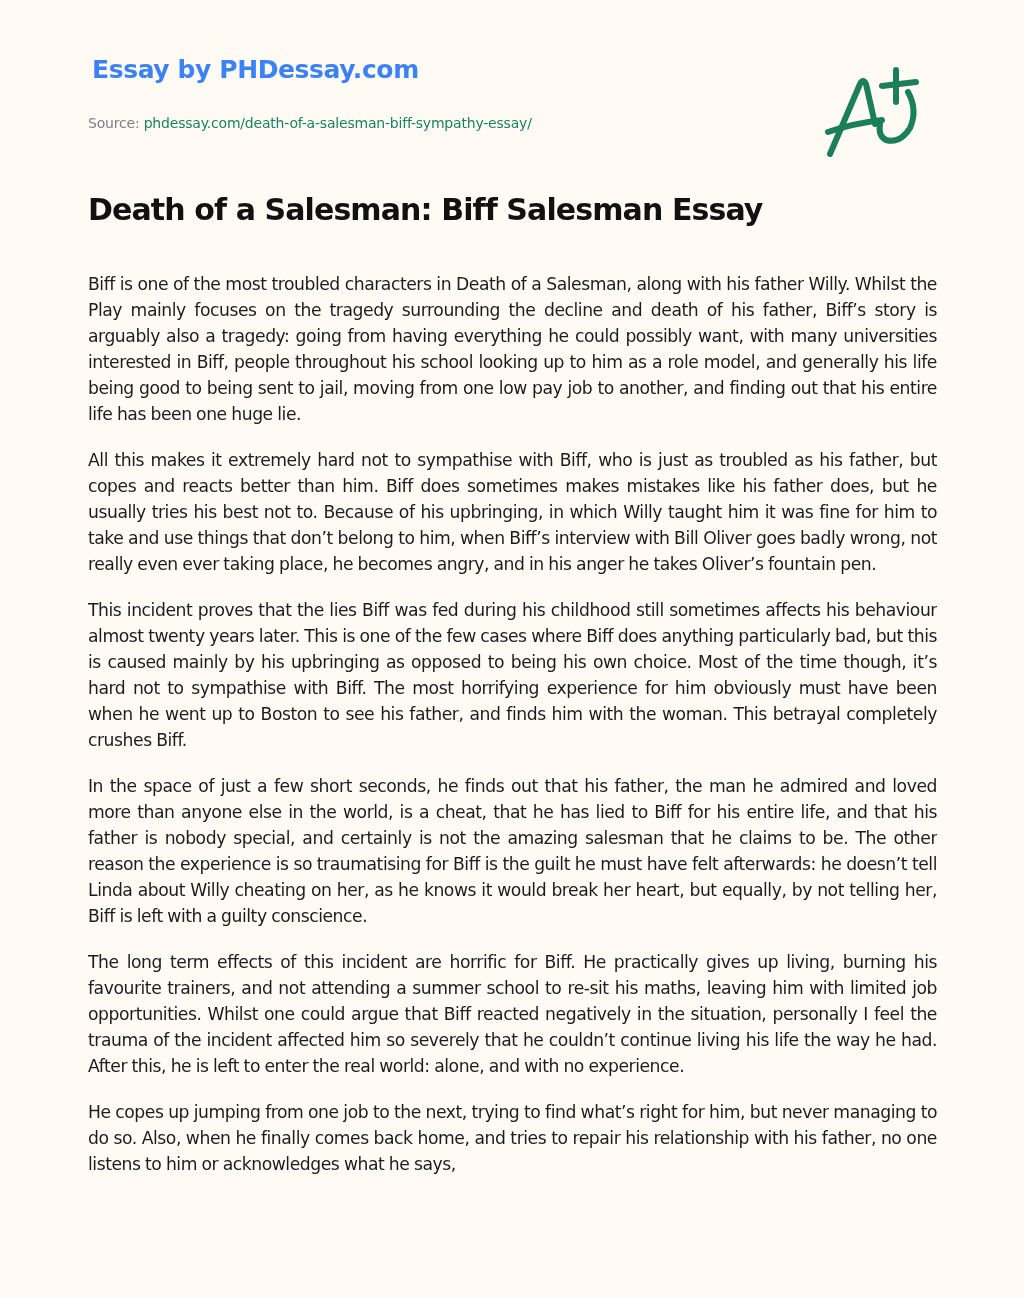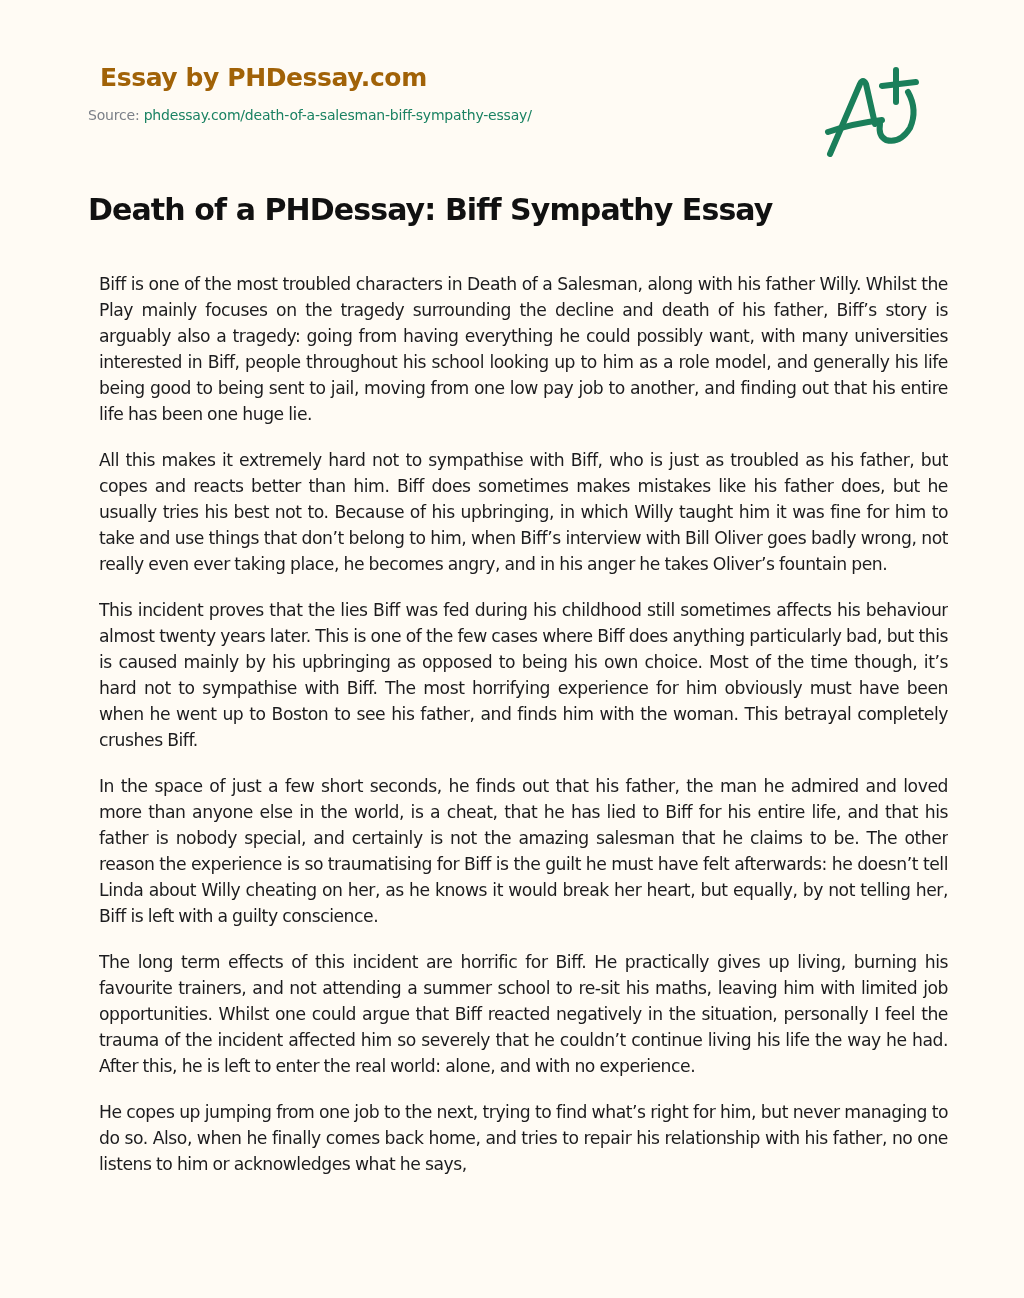--- a/index.html
+++ b/index.html
@@ -18,27 +18,27 @@
     .header {
       position: absolute;
       left: 88px;
       top: 50px;
       width: 600px;
     }
     .site-title {
       font-family: "DejaVu Sans", sans-serif;
       font-weight: bold;
       font-size: 25px;
-      color: #a16207;
+      color: #3b82f6;
       letter-spacing: -0.4px;
       line-height: 32px;
-      margin: 12px;
+      margin: 4px;
     }
     .source-line {
-      margin-top: 8px;
+      margin-top: 28px;
       font-size: 14px;
       line-height: 18px;
       letter-spacing: -0.2px;
     }
     .source-label {
       color: #7c8088;
     }
     .source-link {
       color: #1a8262;
       text-decoration: none;
@@ -58,21 +58,21 @@
       font-family: "DejaVu Sans", sans-serif;
       font-weight: bold;
       font-size: 30px;
       letter-spacing: -0.9px;
       color: #111111;
       line-height: 40px;
       white-space: nowrap;
     }
     .content {
       position: absolute;
-      left: 99px;
+      left: 88px;
       top: 271px;
       width: 849px;
       height: 981px;
       overflow: hidden;
     }
     .content p {
       margin: 0 0 20px 0;
       font-size: 17.2px;
       line-height: 26px;
       letter-spacing: -0.45px;
@@ -100,21 +100,21 @@
     <path d="M8 70 Q30 62 62 58"></path>
 
     <path d="M76 8 L76 40"></path>
 
     <path d="M62 24 L96 20"></path>
 
     <path d="M88 30 Q98 48 90 66 Q80 82 66 78 Q58 74 60 62"></path>
   </svg>
 </div>
 
-<h1 class="title">Death of a PHDessay: Biff Sympathy Essay</h1>
+<h1 class="title">Death of a Salesman: Biff Salesman Essay</h1>
 
 <div class="content">
   <p>Biff is one of the most troubled characters in Death of a Salesman, along with his father Willy. Whilst the Play mainly focuses on the tragedy surrounding the decline and death of his father, Biff’s story is arguably also a tragedy: going from having everything he could possibly want, with many universities interested in Biff, people throughout his school looking up to him as a role model, and generally his life being good to being sent to jail, moving from one low pay job to another, and finding out that his entire life has been one huge lie.</p>
   <p>All this makes it extremely hard not to sympathise with Biff, who is just as troubled as his father, but copes and reacts better than him. Biff does sometimes makes mistakes like his father does, but he usually tries his best not to. Because of his upbringing, in which Willy taught him it was fine for him to take and use things that don’t belong to him, when Biff’s interview with Bill Oliver goes badly wrong, not really even ever taking place, he becomes angry, and in his anger he takes Oliver’s fountain pen.</p>
   <p>This incident proves that the lies Biff was fed during his childhood still sometimes affects his behaviour almost twenty years later. This is one of the few cases where Biff does anything particularly bad, but this is caused mainly by his upbringing as opposed to being his own choice. Most of the time though, it’s hard not to sympathise with Biff. The most horrifying experience for him obviously must have been when he went up to Boston to see his father, and finds him with the woman. This betrayal completely crushes Biff.</p>
   <p>In the space of just a few short seconds, he finds out that his father, the man he admired and loved more than anyone else in the world, is a cheat, that he has lied to Biff for his entire life, and that his father is nobody special, and certainly is not the amazing salesman that he claims to be. The other reason the experience is so traumatising for Biff is the guilt he must have felt afterwards: he doesn’t tell Linda about Willy cheating on her, as he knows it would break her heart, but equally, by not telling her, Biff is left with a guilty conscience.</p>
   <p>The long term effects of this incident are horrific for Biff. He practically gives up living, burning his favourite trainers, and not attending a summer school to re-sit his maths, leaving him with limited job opportunities. Whilst one could argue that Biff reacted negatively in the situation, personally I feel the trauma of the incident affected him so severely that he couldn’t continue living his life the way he had. After this, he is left to enter the real world: alone, and with no experience.</p>
   <p>He copes up jumping from one job to the next, trying to find what’s right for him, but never managing to do so. Also, when he finally comes back home, and tries to repair his relationship with his father, no one listens to him or acknowledges what he says,</p>
 </div>
 

